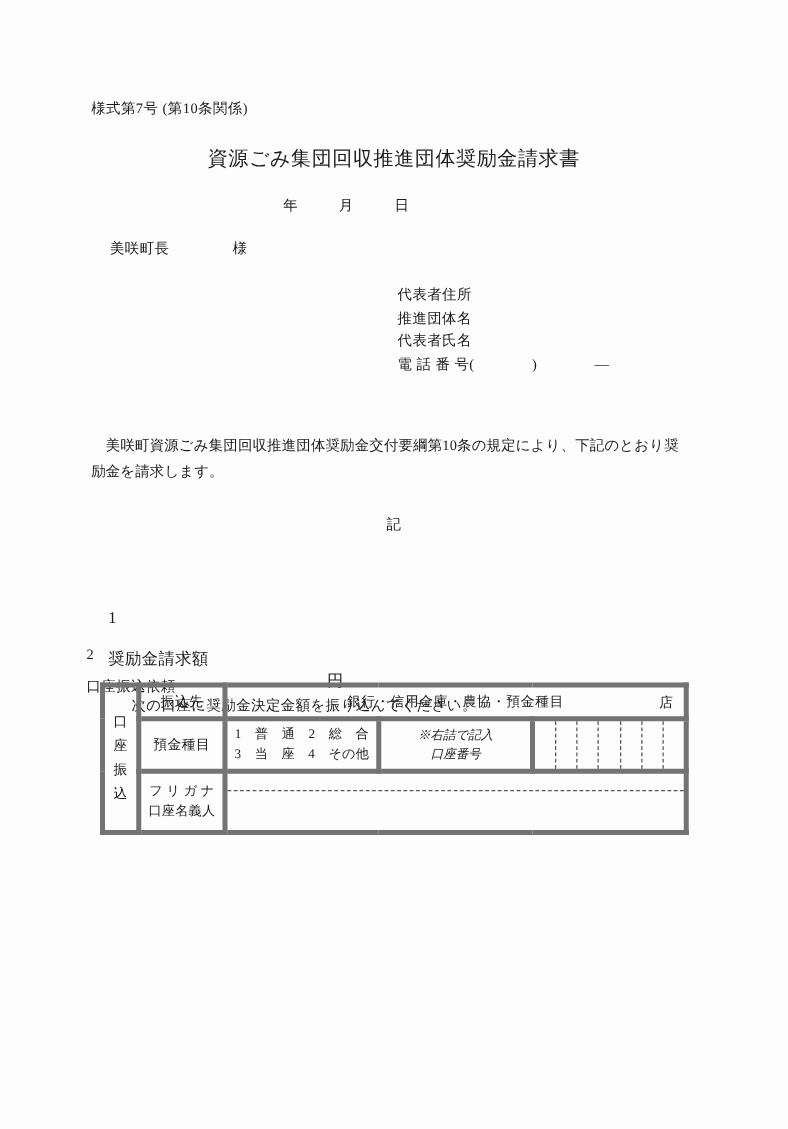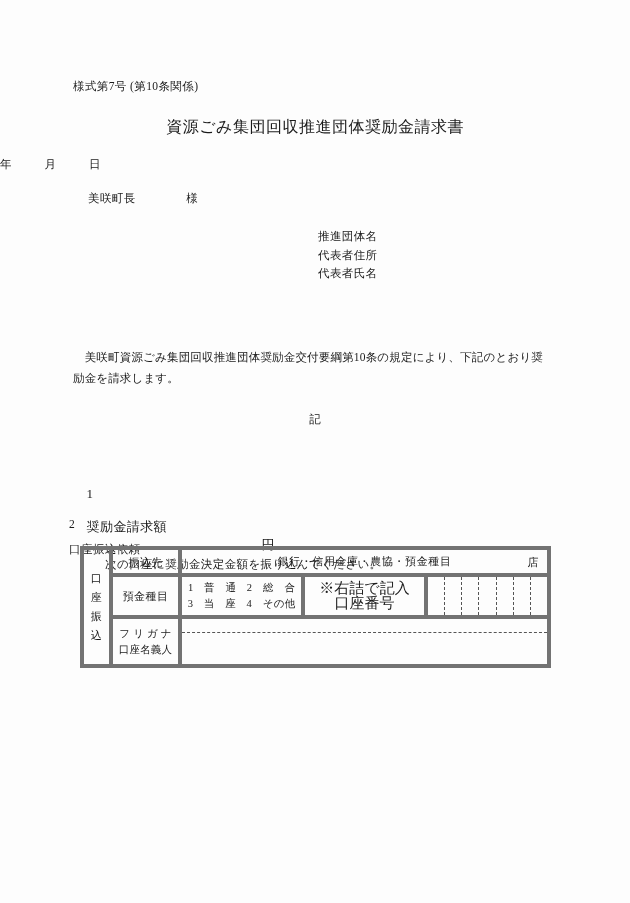--- a/index.html
+++ b/index.html
@@ -29,21 +29,21 @@
     letter-spacing: 0.4px;
   }
   #doc-title {
     left: 0; right: 0; top: 117px;
     text-align: center;
     font-size: 16px;
     letter-spacing: 0.5px;
   }
   #date-line {
     left: 0; right: 76px; top: 157px;
-    text-align: left;
+    text-align: center;
     font-size: 11.5px;
     letter-spacing: 0.4px;
   }
   #date-line .gap { display: inline-block; width: 26px; }
 
   #addressee {
     left: 88px; top: 191px;
     font-size: 11.5px;
     letter-spacing: 0.4px;
   }
@@ -140,23 +140,24 @@
   .deposit-cell {
     width: 124px;
     font-size: 10.5px;
     line-height: 16px;
     padding: 3px 4px;
     white-space: pre;
     letter-spacing: 0.2px;
   }
   .acct-label-cell {
     width: 80px;
-    font-size: 15px;
+    font-size: 10px;
     line-height: 15px;
     padding: 3px 2px;
+    font-style: italic;
   }
   .digits-cell {
     padding: 0;
     height: 38px;
   }
   .digit-grid {
     display: flex;
     width: 100%;
     height: 38px;
   }
@@ -203,23 +204,24 @@
     <span>日</span>
   </div>
 
   <div class="abs" id="addressee">
     <span>美咲町長</span>
     <span class="gap"></span>
     <span>様</span>
   </div>
 
   <div class="abs" id="applicant-block">
+    <div>代表者住所</div>
     <div>推進団体名</div>
-    <div>代表者住所</div>
     <div>代表者氏名</div>
+    <div>電 話 番 号(              )              ―</div>
   </div>
 
   <div class="abs" id="body-paragraph">　美咲町資源ごみ集団回収推進団体奨励金交付要綱第10条の規定により、下記のとおり奨励金を請求します。</div>
 
   <div class="abs" id="ki-mark">記</div>
 
   <div class="abs" id="item-1">
     <span>1</span>
     <span>   </span>
     <span>奨励金請求額</span>

